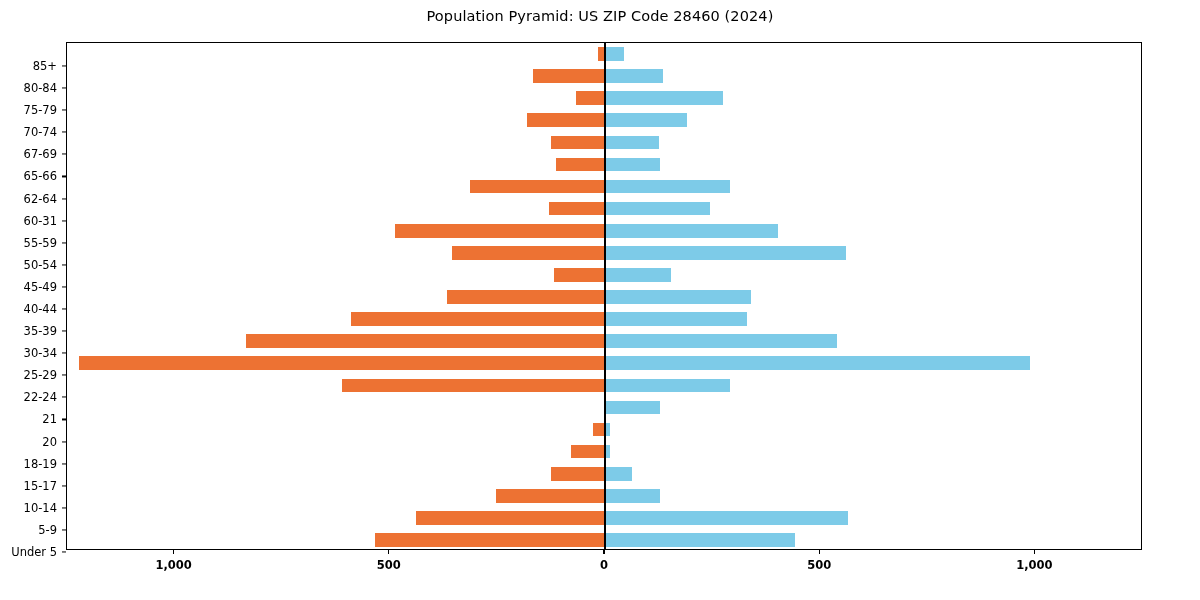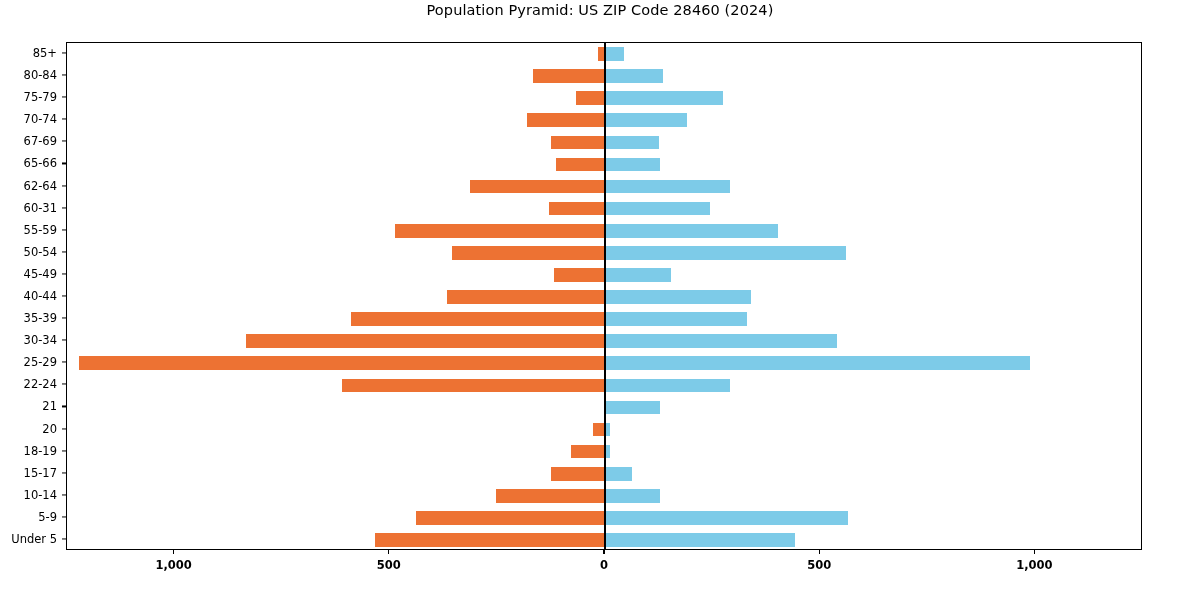--- a/index.html
+++ b/index.html
@@ -16,21 +16,21 @@
   }
   #figure {
     position: relative;
     width: 1200px;
     height: 600px;
     background: #ffffff;
   }
   #chart-title {
     position: absolute;
     left: 0;
-    top: 2px;
+    top: 8px;
     width: 1200px;
     text-align: center;
     font-size: 14.5px;
     color: #000000;
     letter-spacing: 0.1px;
   }
   
   #plot-area {
     position: absolute;
     left: 66px;
@@ -63,21 +63,21 @@
     top: 0;
     bottom: 0;
     width: 1.1px;
     background: #000000;
   }
 
   
   #y-axis {
     position: absolute;
     left: 0;
-    top: 42px;
+    top: 55px;
     width: 66px;
     height: 508px;
   }
   .ytick-label {
     position: absolute;
     right: 9px;
     transform: translateY(-50%);
     font-size: 11.5px;
     white-space: nowrap;
     text-align: right;

